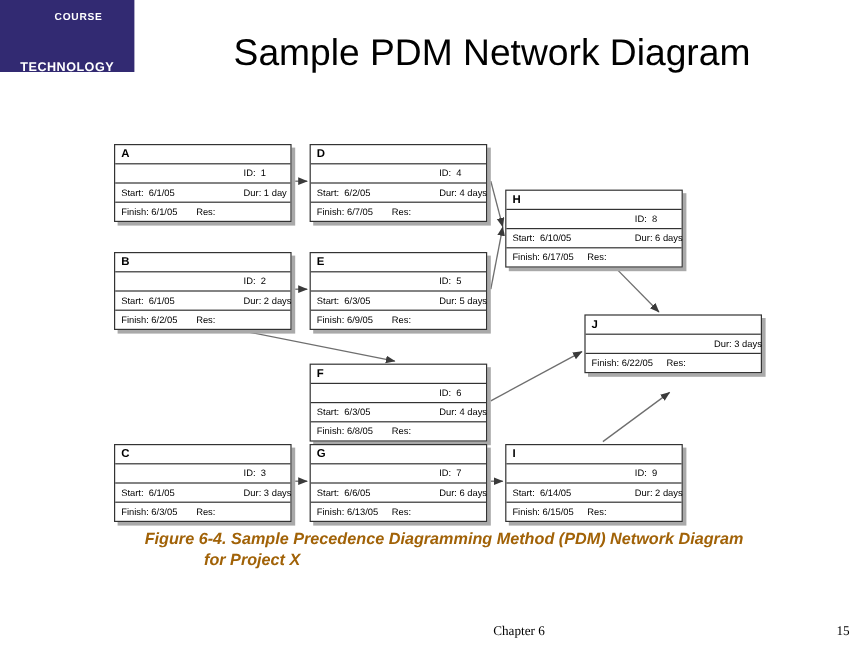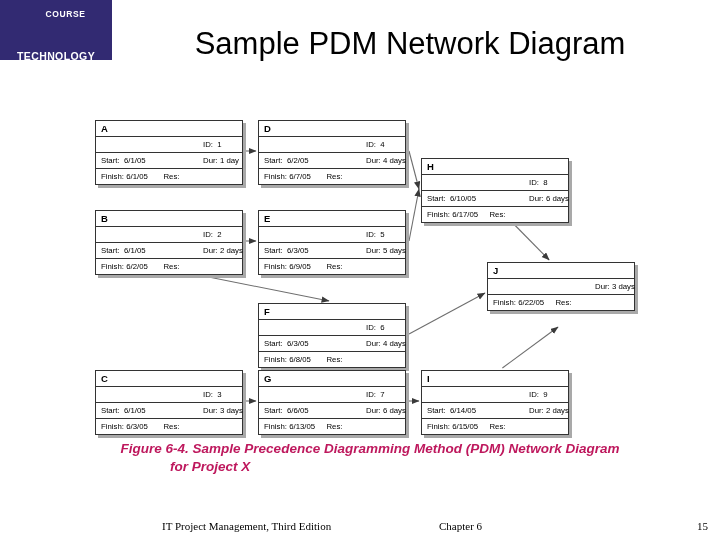--- a/index.html
+++ b/index.html
@@ -142,21 +142,21 @@
 
   
   #caption {
     position: absolute;
     left: 100px;
     top: 440px;
     width: 540px;
     font-size: 13.5px;
     font-weight: bold;
     font-style: italic;
-    color: #be185d;
+    color: #a16207;
     line-height: 18px;
     text-align: center;
   }
   #caption .line2 {
     display: block;
     text-align: left;
     padding-left: 70px;
   }
 
   
@@ -164,21 +164,21 @@
     position: absolute;
     left: 0;
     top: 520px;
     width: 720px;
     height: 18px;
     font-family: "Liberation Serif", serif;
     font-size: 11px;
     color: #000000;
   }
   #footer .fl { position: absolute; left: 162px; top: 0; }
-  #footer .fc { position: absolute; left: 439px; top: 0; }
+  #footer .fc { position: absolute; left: 411px; top: 0; }
   #footer .fr { position: absolute; right: 12px; top: 0; }
 </style>
 </head>
 <body>
 
 <div id="slide">
 
   <div id="logo">
     <div class="l1">COURSE</div>
     <div class="l2">TECHNOLOGY</div>
@@ -327,18 +327,17 @@
         </div>
       </div>
   </div>
 
   <div id="caption">
     <span>Figure 6-4. Sample Precedence Diagramming Method (PDM) Network Diagram</span>
     <span class="line2">for Project X</span>
   </div>
 
   <div id="footer">
-    <span class="fl">IT Project Management, Third Edition</span>
     <span class="fc">Chapter 6</span>
     <span class="fr">15</span>
   </div>
 
 </div>
 
 </body></html>

